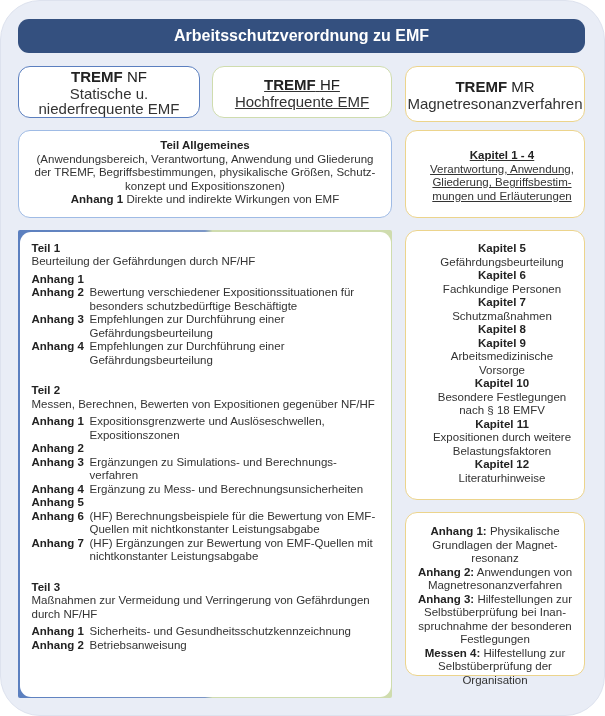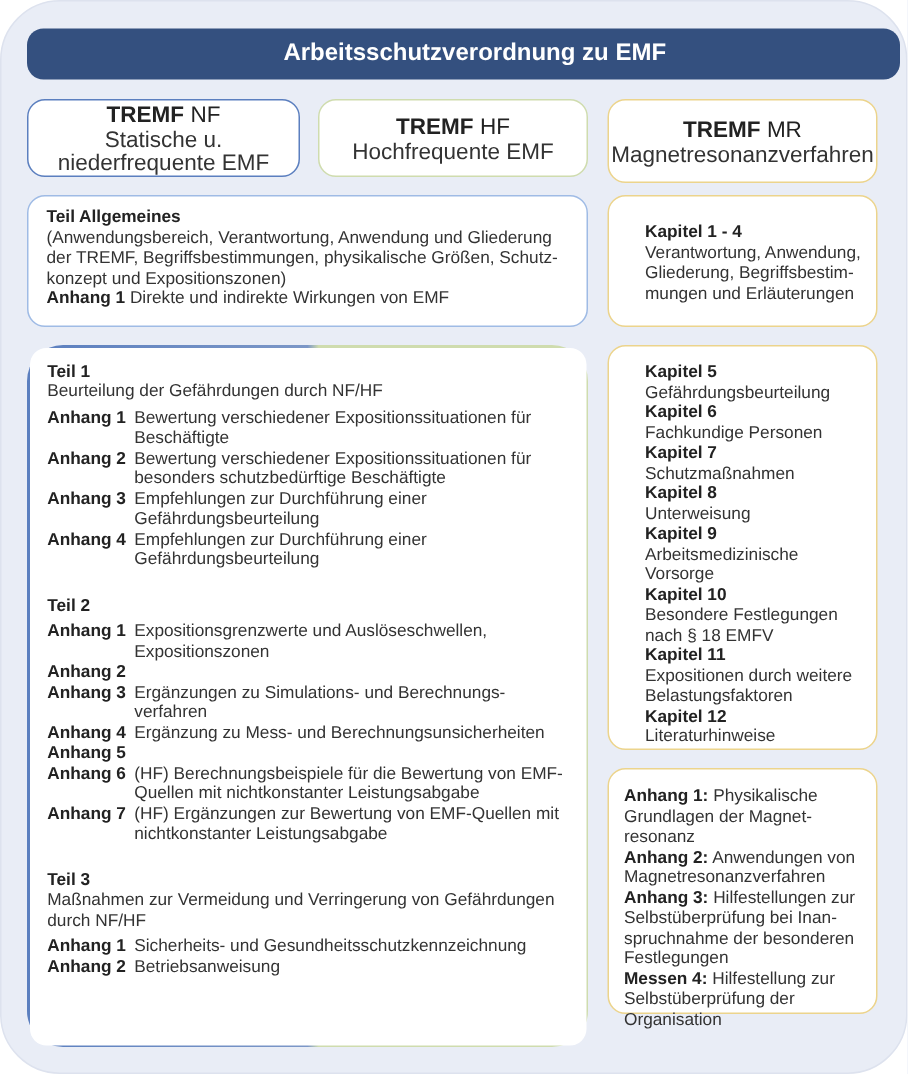--- a/index.html
+++ b/index.html
@@ -8,42 +8,42 @@
     font-family:"Liberation Sans", sans-serif; color:#333333;
   }
   .frame {
     position:absolute; left:0; top:0; width:603px; height:714px;
     background:#e9edf6; border-radius:40px 40px 40px 40px;
     border:1px solid #dde2ee;
   }
   .title-bar {
     position:absolute; left:18px; top:19px; width:567px; height:34px;
     background:#34507f; border-radius:11px; color:#ffffff;
-    font-weight:bold; font-size:16px; display:flex; align-items:center; justify-content:center;padding-left:15px;
+    font-weight:bold; font-size:16px; display:flex; align-items:center; justify-content:center;
   }
   .card {
-    position:absolute; background:#ffffff; border-radius:12px; box-sizing:border-box;
+    position:absolute; background:#ffffff; border-radius:12px; box-sizing:border-box;text-align:center;
   }
   .b-blue { border:1.5px solid #5b7fbf; }
-  .b-green { border:1.5px solid #cfdcae; }
+  .b-green { border:1.5px solid #cfdcae;text-decoration:underline; }
   .b-yellow { border:1.5px solid #ecd48c; }
   .b-lightblue { border:1.5px solid #9fbbe5; }
   .tremf { text-align:center; display:flex; flex-direction:column; justify-content:center; }
   .tremf .t1 { font-size:15px; color:#222; line-height:18px; }
   .tremf .t1 b { font-weight:bold; }
   .tremf .t2 { font-size:15px; color:#333; line-height:15px; }
   .txt { font-size:11.5px; line-height:13.5px; color:#333; }
   .txt b { color:#222; }
   .row { display:flex; }
   .row .k { width:58px; flex:none; font-weight:bold; color:#222; }
   .row .v { flex:1; }
   .gap { height:4px; }
   .big-left {
     position:absolute; left:18px; top:230px; width:374px; height:468px; box-sizing:border-box;
-    border-radius:24px; padding:1.5px;
+    border-radius:2px; padding:1.5px;
     background:linear-gradient(90deg, #5b7fbf 0%, #7c97c7 50%, #cfdcae 52%, #cfdcae 100%);
   }
   .big-left .inner {
     background:#fff; border-radius:11px; width:100%; height:100%; box-sizing:border-box;
     padding:10px 12px;
   }
 </style>
 </head>
 <body>
 
@@ -65,53 +65,53 @@
   <div class="t1"><b>TREMF</b> <span>MR</span></div>
   <div class="t2">Magnetresonanzverfahren</div>
 </div>
 
 <div class="card b-lightblue txt" style="left:18px;top:130px;width:374px;height:88px;padding:8px 12px;">
   <div><b>Teil Allgemeines</b></div>
   <div>(Anwendungsbereich, Verantwortung, Anwendung und Gliederung der TREMF, Begriffsbestimmungen, physikalische Größen, Schutz-konzept und Expositionszonen)</div>
   <div><b>Anhang 1</b> <span>Direkte und indirekte Wirkungen von EMF</span></div>
 </div>
 
-<div class="card b-yellow txt" style="left:405px;top:130px;width:180px;height:88px;padding:18px 10px 8px 24px;">
+<div class="card b-yellow txt" style="left:405px;top:130px;width:180px;height:88px;padding:18px 10px 8px 24px;text-decoration:underline;">
   <div><b>Kapitel 1 - 4</b></div>
   <div>Verantwortung, Anwendung, Gliederung, Begriffsbestim-mungen und Erläuterungen</div>
 </div>
 
 <div class="big-left">
   <div class="inner txt">
 
     <div>
       <div><b>Teil 1</b></div>
       <div>Beurteilung der Gefährdungen durch NF/HF</div>
       <div class="gap"></div>
       <div class="row">
           <span class="k">Anhang 1</span>
-          <span class="v">Bewertung verschiedener Expositionssituationen für Beschäftigte</span>
         </div>
       <div class="row">
           <span class="k">Anhang 2</span>
           <span class="v">Bewertung verschiedener Expositionssituationen für besonders schutzbedürftige Beschäftigte</span>
         </div>
       <div class="row">
           <span class="k">Anhang 3</span>
           <span class="v">Empfehlungen zur Durchführung einer Gefährdungsbeurteilung</span>
         </div>
       <div class="row">
           <span class="k">Anhang 4</span>
           <span class="v">Empfehlungen zur Durchführung einer Gefährdungsbeurteilung</span>
         </div>
     </div>
     <div style="height:17px"></div>
 
     <div>
       <div><b>Teil 2</b></div>
+      <div>Messen, Berechnen, Bewerten von Expositionen gegenüber NF/HF</div>
       <div class="gap"></div>
       <div class="row">
           <span class="k">Anhang 1</span>
           <span class="v">Expositionsgrenzwerte und Auslöseschwellen, Expositionszonen</span>
         </div>
       <div class="row">
           <span class="k">Anhang 2</span>
         </div>
       <div class="row">
           <span class="k">Anhang 3</span>
@@ -148,21 +148,21 @@
           <span class="v">Betriebsanweisung</span>
         </div>
     </div>
   </div>
 </div>
 
 <div class="card b-yellow txt" style="left:405px;top:230px;width:180px;height:270px;padding:11px 10px 8px 24px;">
   <div><b>Kapitel 5</b><div>Gefährdungsbeurteilung</div></div>
   <div><b>Kapitel 6</b><div>Fachkundige Personen</div></div>
   <div><b>Kapitel 7</b><div>Schutzmaßnahmen</div></div>
-  <div><b>Kapitel 8</b><div>Unterweisung</div></div>
+  <div><b>Kapitel 8</b></div>
   <div><b>Kapitel 9</b><div>Arbeitsmedizinische Vorsorge</div></div>
   <div><b>Kapitel 10</b><div>Besondere Festlegungen nach § 18 EMFV</div></div>
   <div><b>Kapitel 11</b><div>Expositionen durch weitere Belastungsfaktoren</div></div>
   <div><b>Kapitel 12</b><div>Literaturhinweise</div></div>
 </div>
 
 <div class="card b-yellow txt" style="left:405px;top:512px;width:180px;height:164px;padding:12px 10px 8px 10px;">
   <div><b>Anhang 1:</b> <span>Physikalische Grundlagen der Magnet-resonanz</span></div>
   <div><b>Anhang 2:</b> <span>Anwendungen von Magnetresonanzverfahren</span></div>
   <div><b>Anhang 3:</b> <span>Hilfestellungen zur Selbstüberprüfung bei Inan-spruchnahme der besonderen Festlegungen</span></div>

